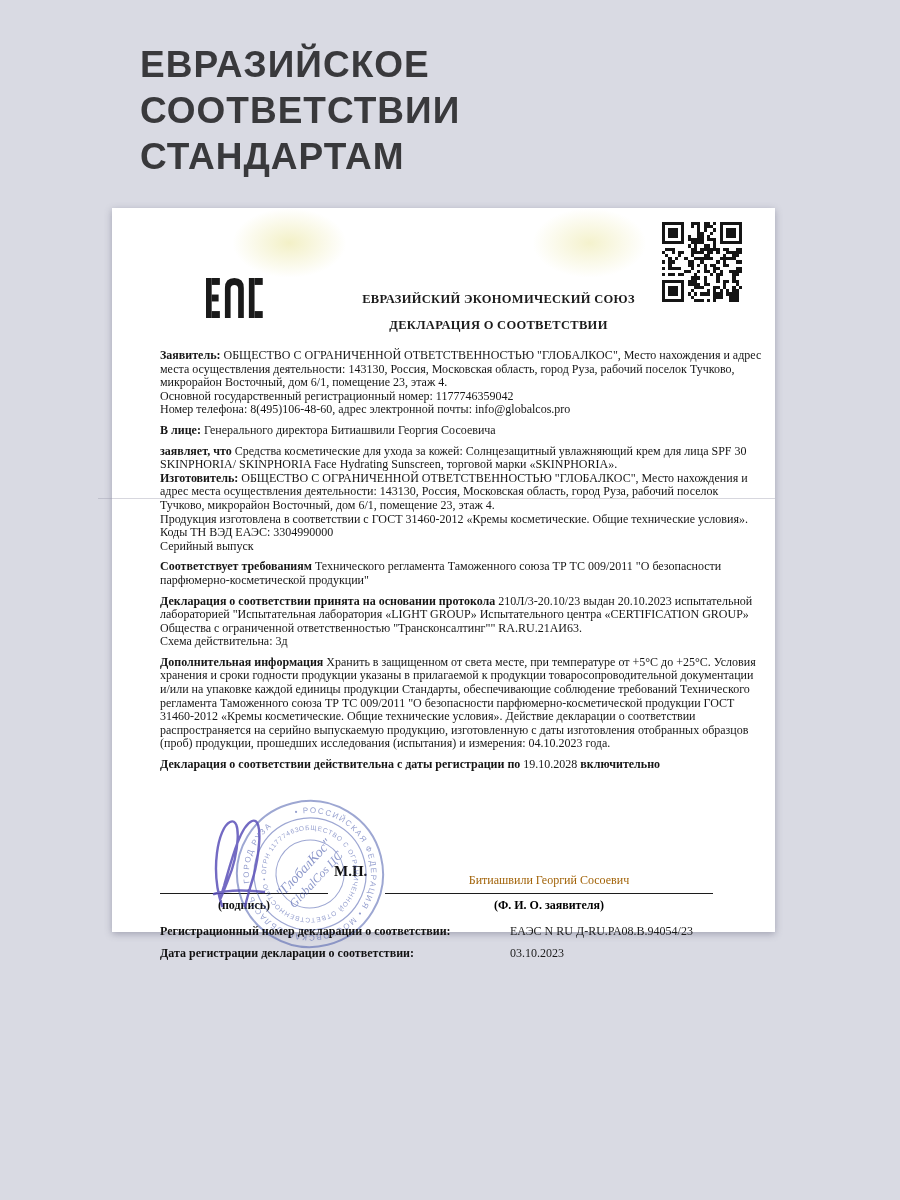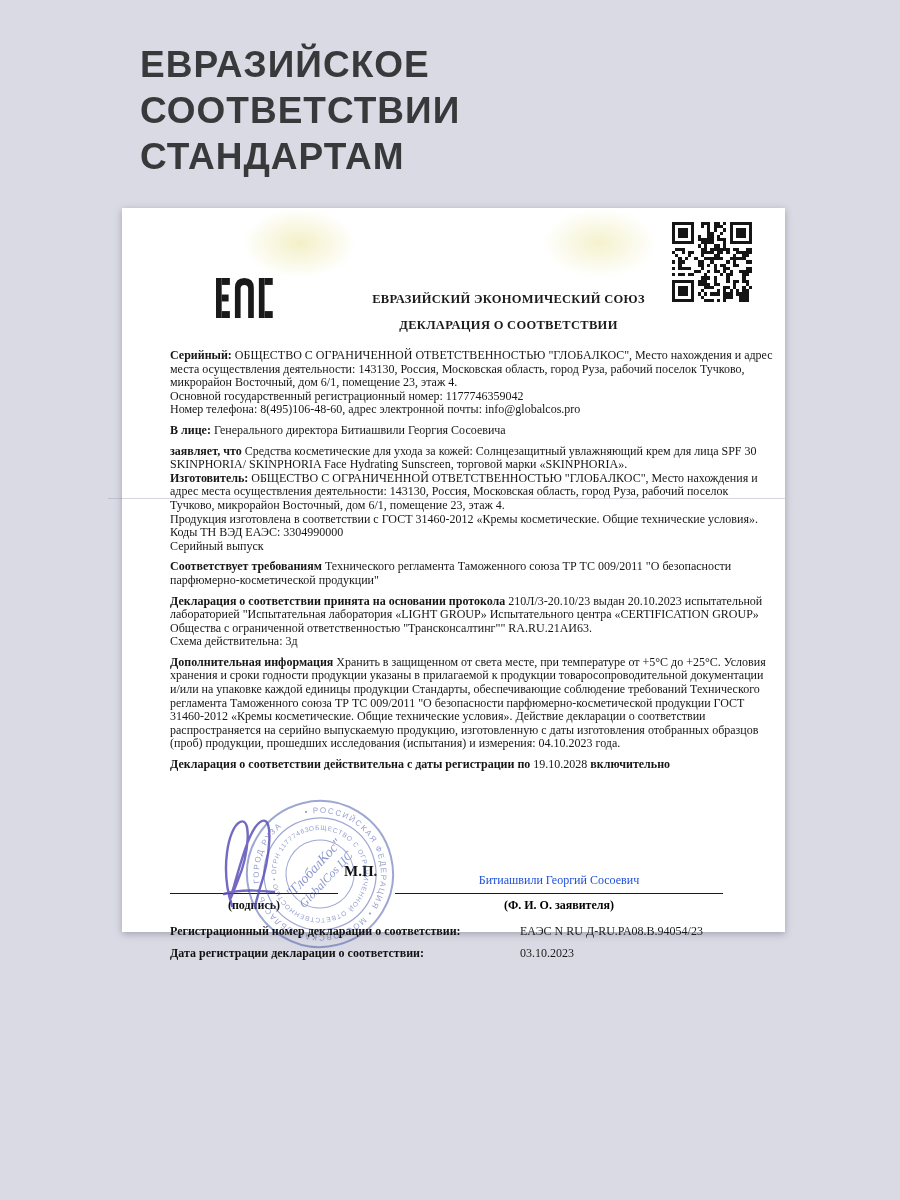--- a/index.html
+++ b/index.html
@@ -10,21 +10,21 @@
   }
   
   .bg-title{
     position:absolute;left:140px;top:42px;
     font-family:"Liberation Sans",sans-serif;
     font-weight:bold;font-size:37px;line-height:46px;
     letter-spacing:1px;color:#39393c;
   }
   
   .doc{
-    position:absolute;left:122px;top:208px;width:663px;height:724px;
+    position:absolute;left:112px;top:208px;width:663px;height:724px;
     background:#ffffff;
     box-shadow:0 2px 7px rgba(95,95,120,.45);
   }
   .stain{position:absolute;pointer-events:none;}
   .stain.s1{left:120px;top:0;width:115px;height:70px;
     background:radial-gradient(ellipse at center,rgba(228,222,130,.45),rgba(228,222,130,0) 70%);}
   .stain.s2{left:420px;top:0;width:115px;height:70px;
     background:radial-gradient(ellipse at center,rgba(228,222,130,.4),rgba(228,222,130,0) 70%);}
   .seam{position:absolute;left:-14px;top:290px;width:677px;height:1px;
     background:rgba(150,150,168,.38);}
@@ -41,21 +41,21 @@
     font-size:12px;line-height:13.6px;color:#161616;
   }
   .body-text p,.body-text .line{margin:0;padding:0;}
   .gap{margin-top:7px !important;}
   .body-text b{font-weight:bold;}
   
   .sig-line{position:absolute;border-top:1.5px solid #1c1c1c;height:0;}
   .sig-line.left{left:48px;width:168px;top:685px;}
   .sig-line.right{left:273px;width:328px;top:685px;}
   .mp{position:absolute;left:222px;top:655px;font-weight:bold;font-size:15px;color:#111;}
-  .fio-name{position:absolute;left:273px;width:328px;top:665px;text-align:center;font-size:12px;color:#1d4ed8;}
+  .fio-name{position:absolute;left:273px;width:328px;top:665px;text-align:center;font-size:12px;color:#a16207;}
   .sign-caption{position:absolute;left:48px;width:168px;top:690px;text-align:center;font-weight:bold;font-size:12px;color:#111;}
   .fio-caption{position:absolute;left:273px;width:328px;top:690px;text-align:center;font-weight:bold;font-size:12px;color:#000000;}
   .stamp{position:absolute;left:118px;top:586px;width:160px;height:160px;transform:rotate(-14deg);}
   .signature-ink{position:absolute;left:94px;top:598px;width:95px;height:118px;}
   .reg-label{position:absolute;left:48px;font-weight:bold;font-size:12px;color:#111;}
   .reg-value{position:absolute;left:398px;font-size:12px;color:#1b1b1b;}
   .row1{top:716px;} .row2{top:738px;}
 </style>
 </head>
 <body>
@@ -305,21 +305,21 @@
       <rect x="2" y="2" width="3" height="3" fill="#151515"></rect>
       <rect x="18" y="0" width="7" height="7" fill="#151515"></rect>
       <rect x="19" y="1" width="5" height="5" fill="#fff"></rect>
       <rect x="20" y="2" width="3" height="3" fill="#151515"></rect>
       <rect x="0" y="18" width="7" height="7" fill="#151515"></rect>
       <rect x="1" y="19" width="5" height="5" fill="#fff"></rect>
       <rect x="2" y="20" width="3" height="3" fill="#151515"></rect>
     </svg>
 
   <div class="body-text">
-    <p><b>Серийный:</b><span> ОБЩЕСТВО С ОГРАНИЧЕННОЙ ОТВЕТСТВЕННОСТЬЮ "ГЛОБАЛКОС", Место нахождения и адрес места осуществления деятельности: 143130, Россия, Московская область, город Руза, рабочий поселок Тучково, микрорайон Восточный, дом 6/1, помещение 23, этаж 4.</span></p>
+    <p><b>Заявитель:</b><span> ОБЩЕСТВО С ОГРАНИЧЕННОЙ ОТВЕТСТВЕННОСТЬЮ "ГЛОБАЛКОС", Место нахождения и адрес места осуществления деятельности: 143130, Россия, Московская область, город Руза, рабочий поселок Тучково, микрорайон Восточный, дом 6/1, помещение 23, этаж 4.</span></p>
     <div class="line">Основной государственный регистрационный номер: 1177746359042</div>
     <div class="line">Номер телефона: 8(495)106-48-60, адрес электронной почты: info@globalcos.pro</div>
 
     <p class="gap"><b>В лице:</b><span> Генерального директора Битиашвили Георгия Сосоевича</span></p>
 
     <p class="gap"><b>заявляет, что</b><span>  Средства косметические для ухода за кожей: Солнцезащитный увлажняющий крем для лица SPF 30 SKINPHORIA/ SKINPHORIA Face Hydrating Sunscreen, торговой марки «SKINPHORIA».</span></p>
     <p><b>Изготовитель:</b><span> ОБЩЕСТВО С ОГРАНИЧЕННОЙ ОТВЕТСТВЕННОСТЬЮ "ГЛОБАЛКОС", Место нахождения и адрес места осуществления деятельности: 143130, Россия, Московская область, город Руза, рабочий поселок Тучково, микрорайон Восточный, дом 6/1, помещение 23, этаж 4.</span></p>
     <div class="line">Продукция изготовлена в соответствии с ГОСТ 31460-2012 «Кремы косметические. Общие технические условия».</div>
     <div class="line">Коды ТН ВЭД ЕАЭС: 3304990000</div>
     <div class="line">Серийный выпуск</div>

